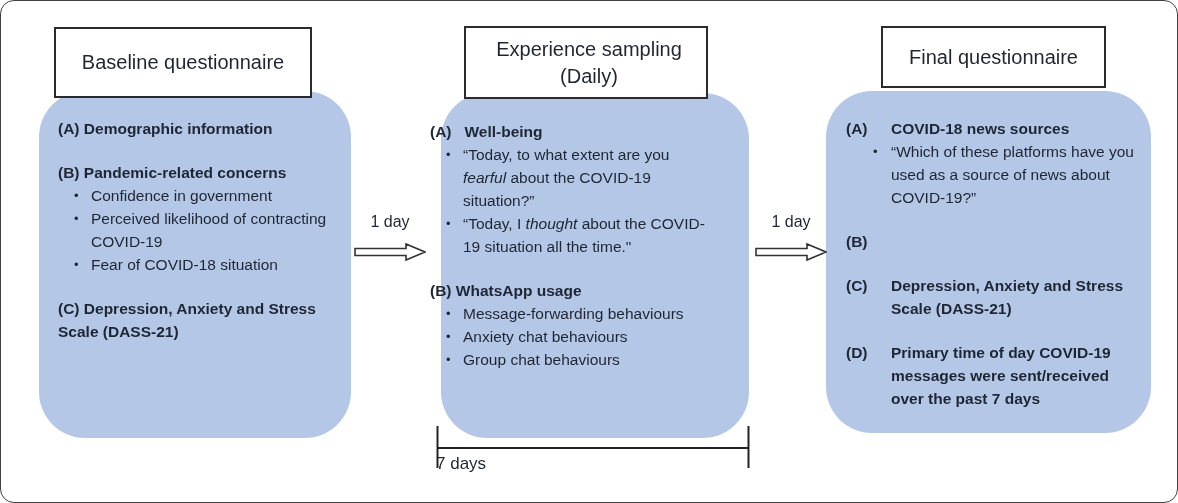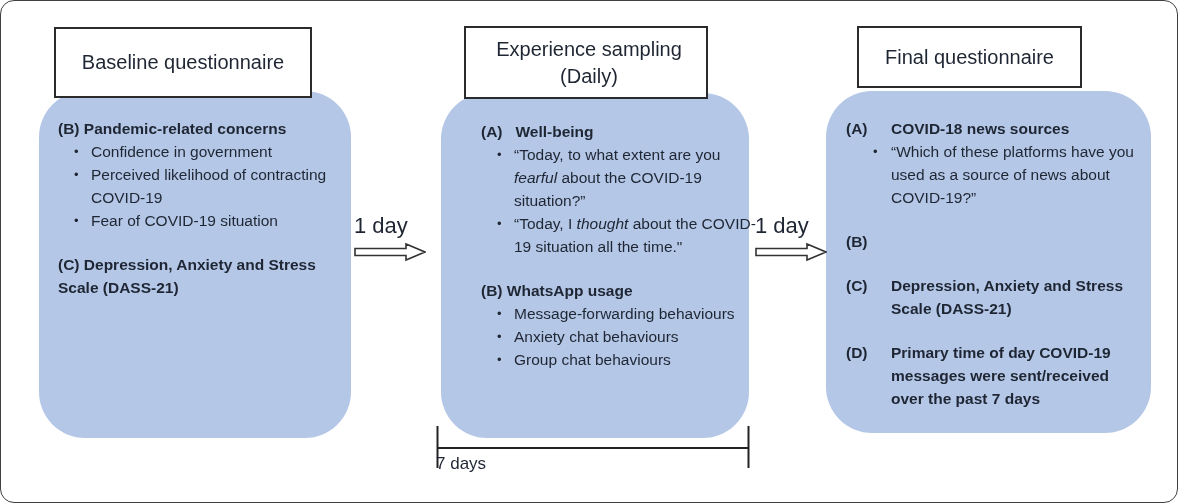--- a/index.html
+++ b/index.html
@@ -21,62 +21,65 @@
   .head.hang{display:flex;white-space:normal;}
   .mk{width:45px;flex:none;font-weight:bold;}
   .ht{font-weight:bold;}
   .bullet{display:flex;}
   .pbody .bullet{margin-left:16px;}
   .pbody.hangp .bullet{margin-left:27px;}
   .dot{width:17px;flex:none;font-size:13px;line-height:23px;}
   .hangp .dot{width:18px;}
   .bt{flex:1;}
   .it{font-style:italic;}
-  .flow-label{position:absolute;font-size:22px;z-index:2;}
+  .flow-label{position:absolute;font-size:16px;text-align:center;z-index:2;}
   .arrow-svg{position:absolute;z-index:2;}
   .bracket-svg{position:absolute;z-index:2;}
   .bracket-label{position:absolute;font-size:17px;text-align:left;z-index:2;}
 </style>
 </head>
 <body>
 
 <div class="canvas">
 
   <div class="bluebox" style="left:38px;top:90px;width:312px;height:347px;"></div>
   <div class="titlebox" style="left:53px;top:26px;width:258px;height:71px;">Baseline questionnaire</div>
   <div class="pbody" style="left:57px;top:116px;width:278px;">
       <div class="section">
+        <div class="head">(A) Demographic information</div>
+      </div>
+      <div class="section">
         <div class="head">(B) Pandemic-related concerns</div>
         <div class="bullet">
           <span class="dot">•</span>
           <span class="bt"><span>Confidence in government</span></span>
         </div>
         <div class="bullet">
           <span class="dot">•</span>
           <span class="bt"><span>Perceived likelihood of contracting COVID-19</span></span>
         </div>
         <div class="bullet">
           <span class="dot">•</span>
-          <span class="bt"><span>Fear of COVID-19 situation</span></span>
+          <span class="bt"><span>Fear of COVID-18 situation</span></span>
         </div>
       </div>
       <div class="section">
         <div class="head">(C) Depression, Anxiety and Stress Scale (DASS-21)</div>
       </div>
     </div>
 
   <div class="flow-label" style="left:353px;top:212px;width:72px;">1 day</div>
   <svg class="arrow-svg" style="left:353px;top:241px;" width="72" height="20" viewBox="0 0 72 20">
     <polygon points="1,6.5 52,6.5 52,2 71,10 52,18 52,13.5 1,13.5" fill="#ffffff" stroke="#333333" stroke-width="1.6"></polygon>
   </svg>
 
   <div class="bluebox" style="left:440px;top:92px;width:308px;height:345px;"></div>
   <div class="titlebox" style="left:463px;top:25px;width:244px;height:73px;padding-left:6px;">Experience sampling
 (Daily)</div>
-  <div class="pbody" style="left:480px;top:119px;width:284px;">
+  <div class="pbody" style="left:429px;top:119px;width:284px;">
       <div class="section">
         <div class="head">(A)   Well-being</div>
         <div class="bullet">
           <span class="dot">•</span>
           <span class="bt"><span>“Today, to what extent are you </span><span class="it">fearful</span><span> about the COVID-19 situation?”</span></span>
         </div>
         <div class="bullet">
           <span class="dot">•</span>
           <span class="bt"><span>“Today, I </span><span class="it">thought</span><span> about the COVID-19 situation all the time."</span></span>
         </div>
@@ -97,21 +100,21 @@
         </div>
       </div>
     </div>
 
   <div class="flow-label" style="left:754px;top:212px;width:72px;">1 day</div>
   <svg class="arrow-svg" style="left:754px;top:241px;" width="72" height="20" viewBox="0 0 72 20">
     <polygon points="1,6.5 52,6.5 52,2 71,10 52,18 52,13.5 1,13.5" fill="#ffffff" stroke="#333333" stroke-width="1.6"></polygon>
   </svg>
 
   <div class="bluebox" style="left:825px;top:90px;width:325px;height:342px;"></div>
-  <div class="titlebox" style="left:856px;top:25px;width:225px;height:62px;">Final questionnaire</div>
+  <div class="titlebox" style="left:880px;top:25px;width:225px;height:62px;">Final questionnaire</div>
   <div class="pbody hangp" style="left:845px;top:116px;width:292px;">
       <div class="section">
         <div class="head hang">
           <span class="mk">(A)</span>
           <span class="ht">COVID-18 news sources</span>
         </div>
         <div class="bullet">
           <span class="dot">•</span>
           <span class="bt"><span>“Which of these platforms have you used as a source of news about COVID-19?”</span></span>
         </div>

